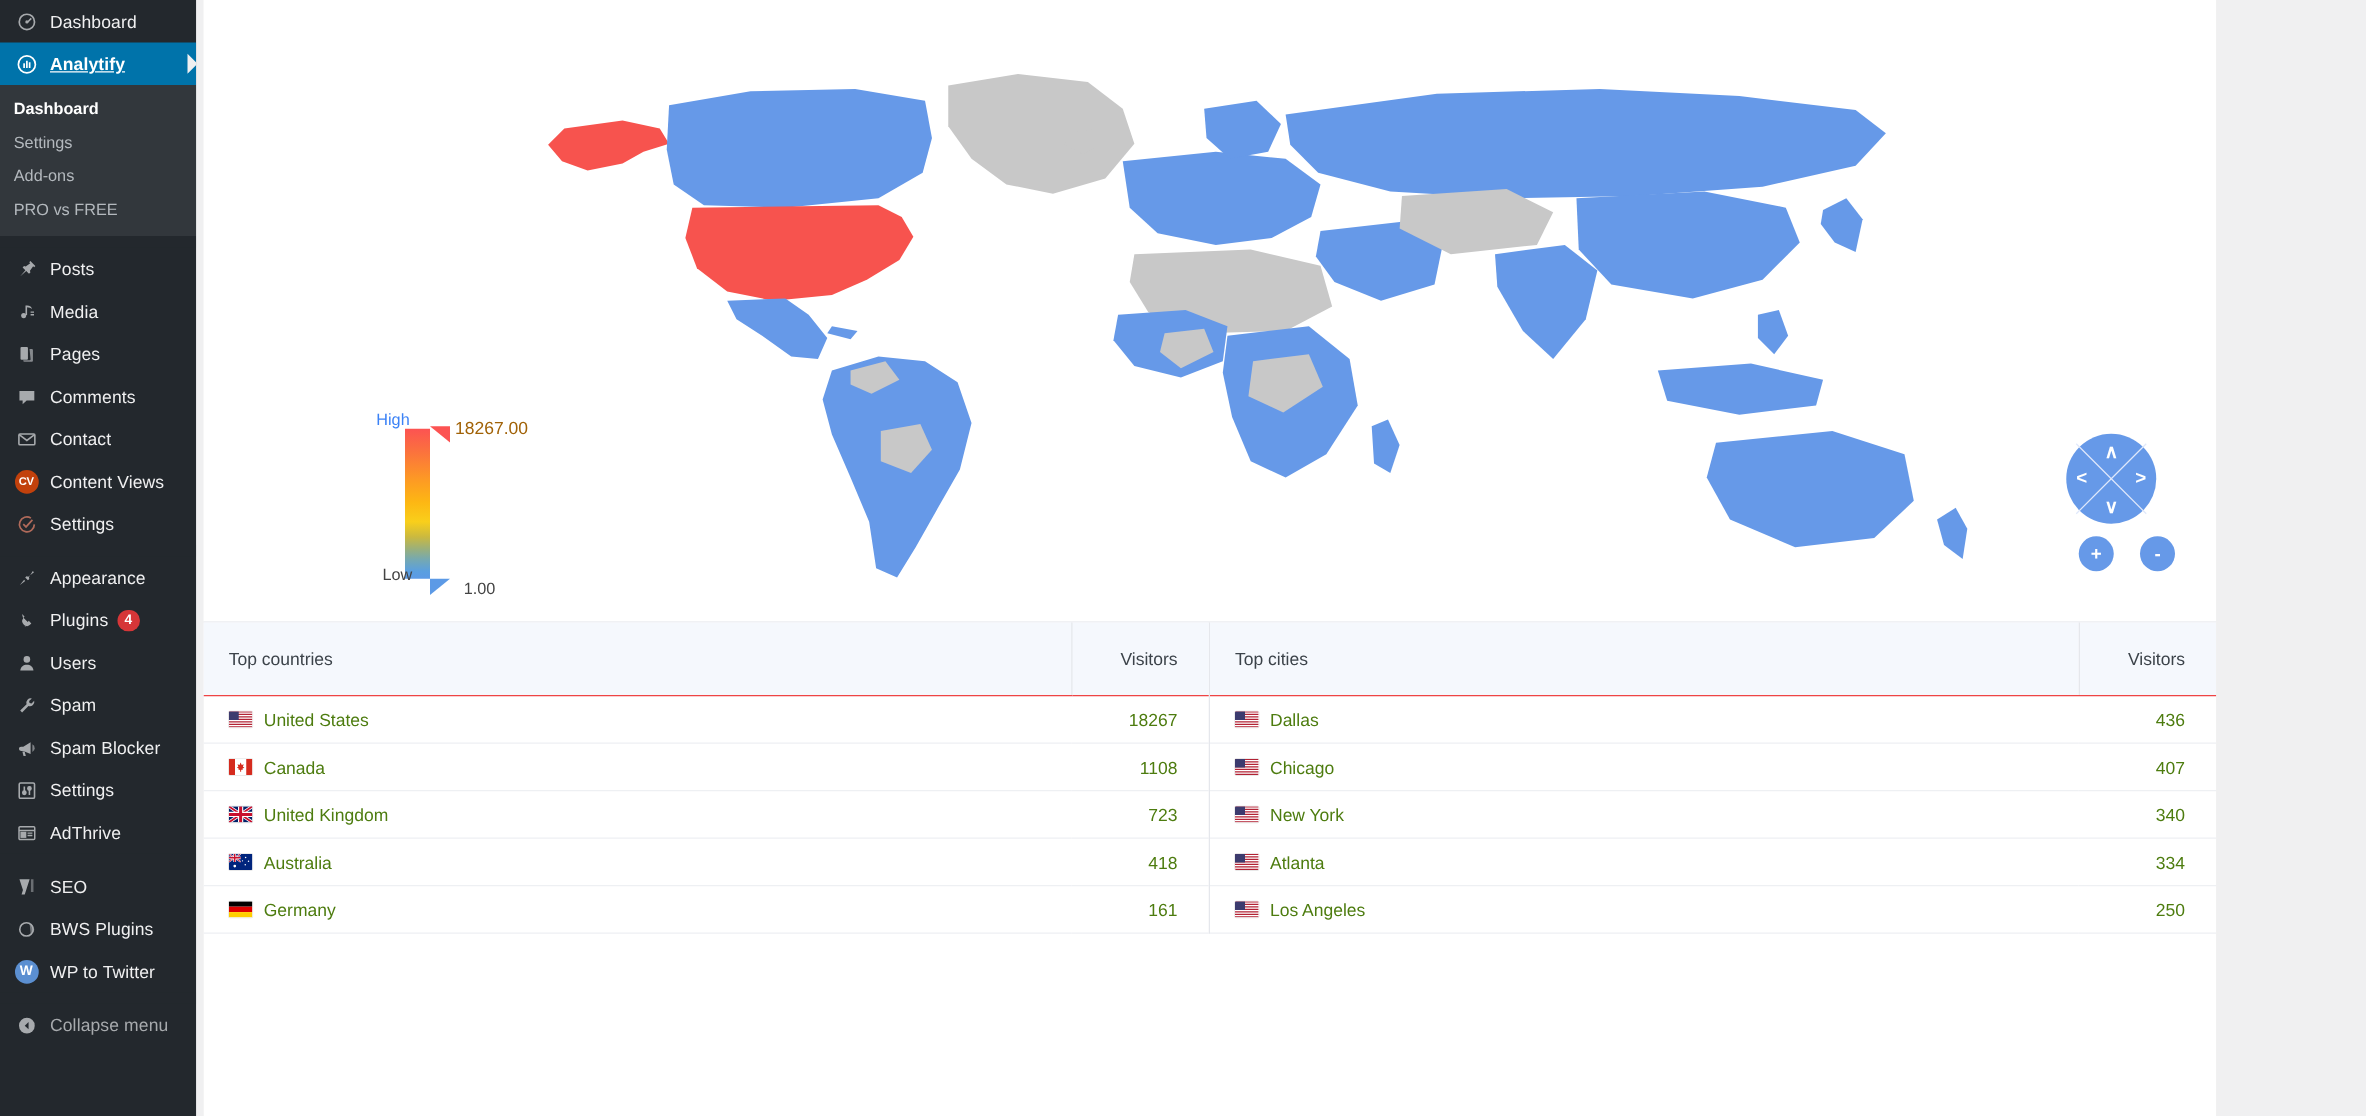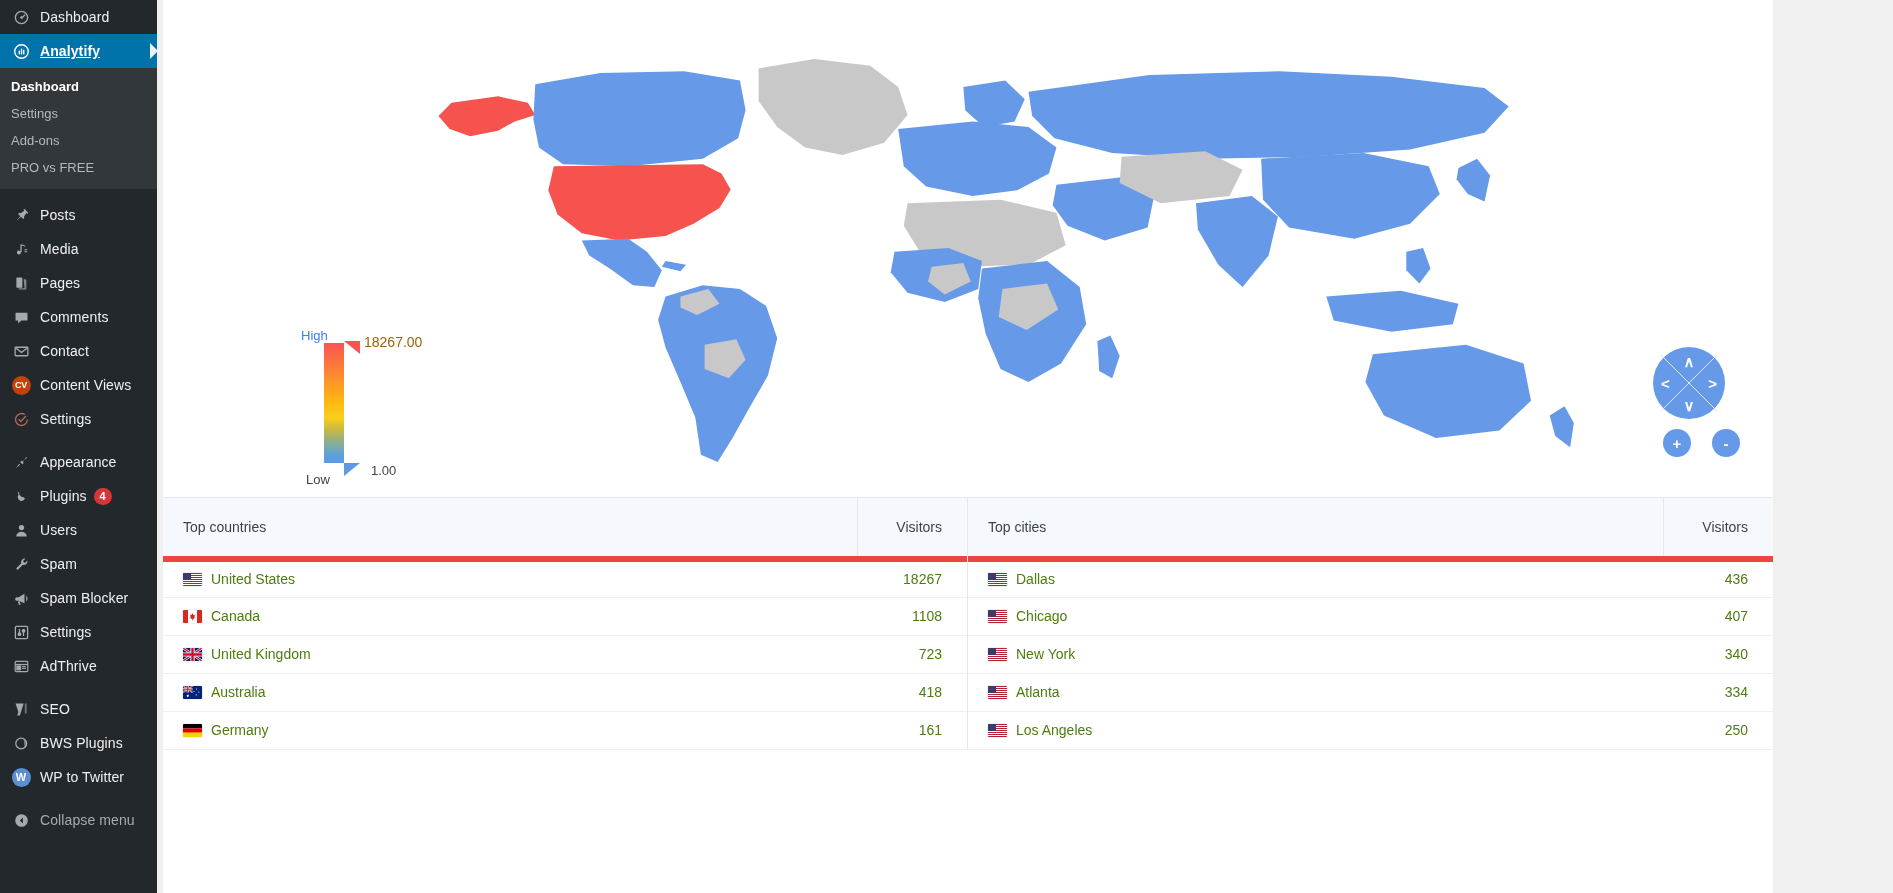--- a/index.html
+++ b/index.html
@@ -157,21 +157,21 @@
     border-width: 13px 16px 0 0;
     border-color: #5c9ae6 transparent transparent transparent;
   }
   .legend-high {
     position: absolute;
     left: -23px; top: 0px;
     font-size: 13px; color: #3b82f6;
   }
   .legend-low {
     position: absolute;
-    left: -18px; top: 144px;
+    left: -18px; top: 124px;
     font-size: 13px; color: #444;
   }
   .legend-hv {
     position: absolute;
     left: 40px; top: 6px;
     font-size: 14px; color: #a16207;
   }
   .legend-lv {
     position: absolute;
     left: 47px; top: 135px;
@@ -226,21 +226,21 @@
   .tbl.left { border-right: 1px solid #e5e7ec; }
   table { width: 100%; border-collapse: collapse; }
   thead th {
     background: #f5f8fd;
     font-size: 14px;
     font-weight: 400;
     color: #3c434a;
     text-align: left;
     padding: 21px 0 21px 20px;
     height: 54px;
-    border-bottom: 6px solid #ef4444;
+    border-bottom: 1px solid #ef4444;
   }
   thead th.num {
     text-align: right;
     padding: 21px 25px 21px 0;
     border-left: 1px solid #e5e7ec;
     width: 110px;
   }
   tbody td {
     font-size: 14px;
     color: #4d7c0f;

